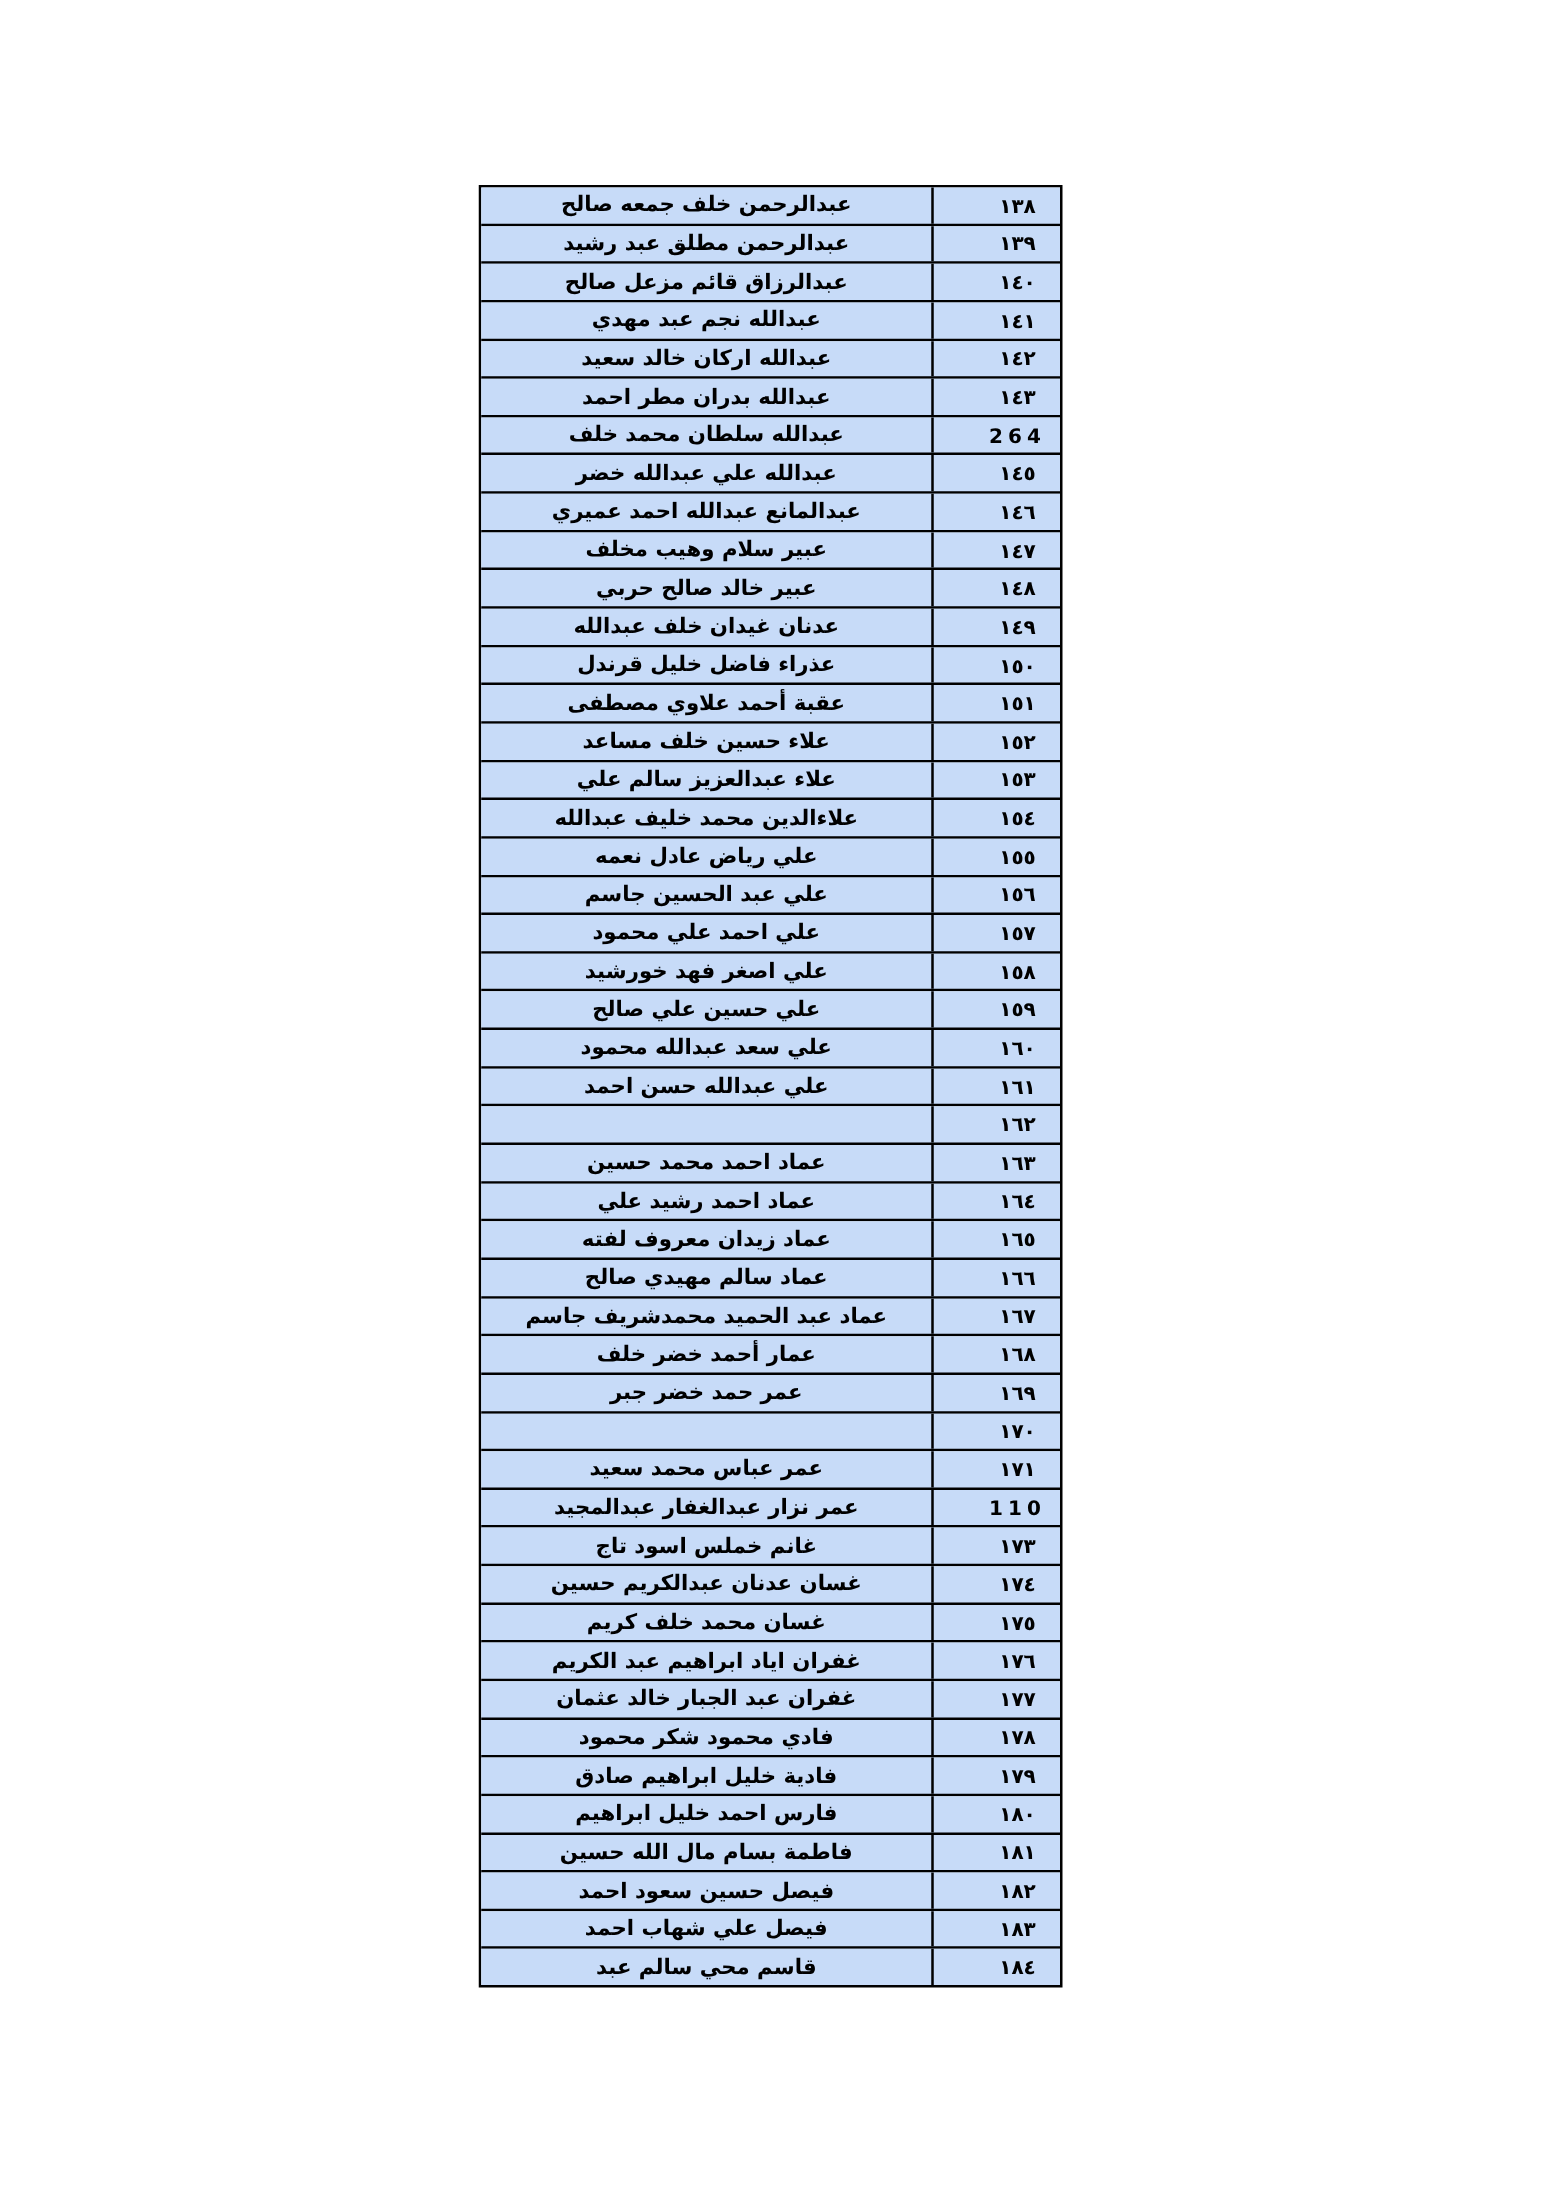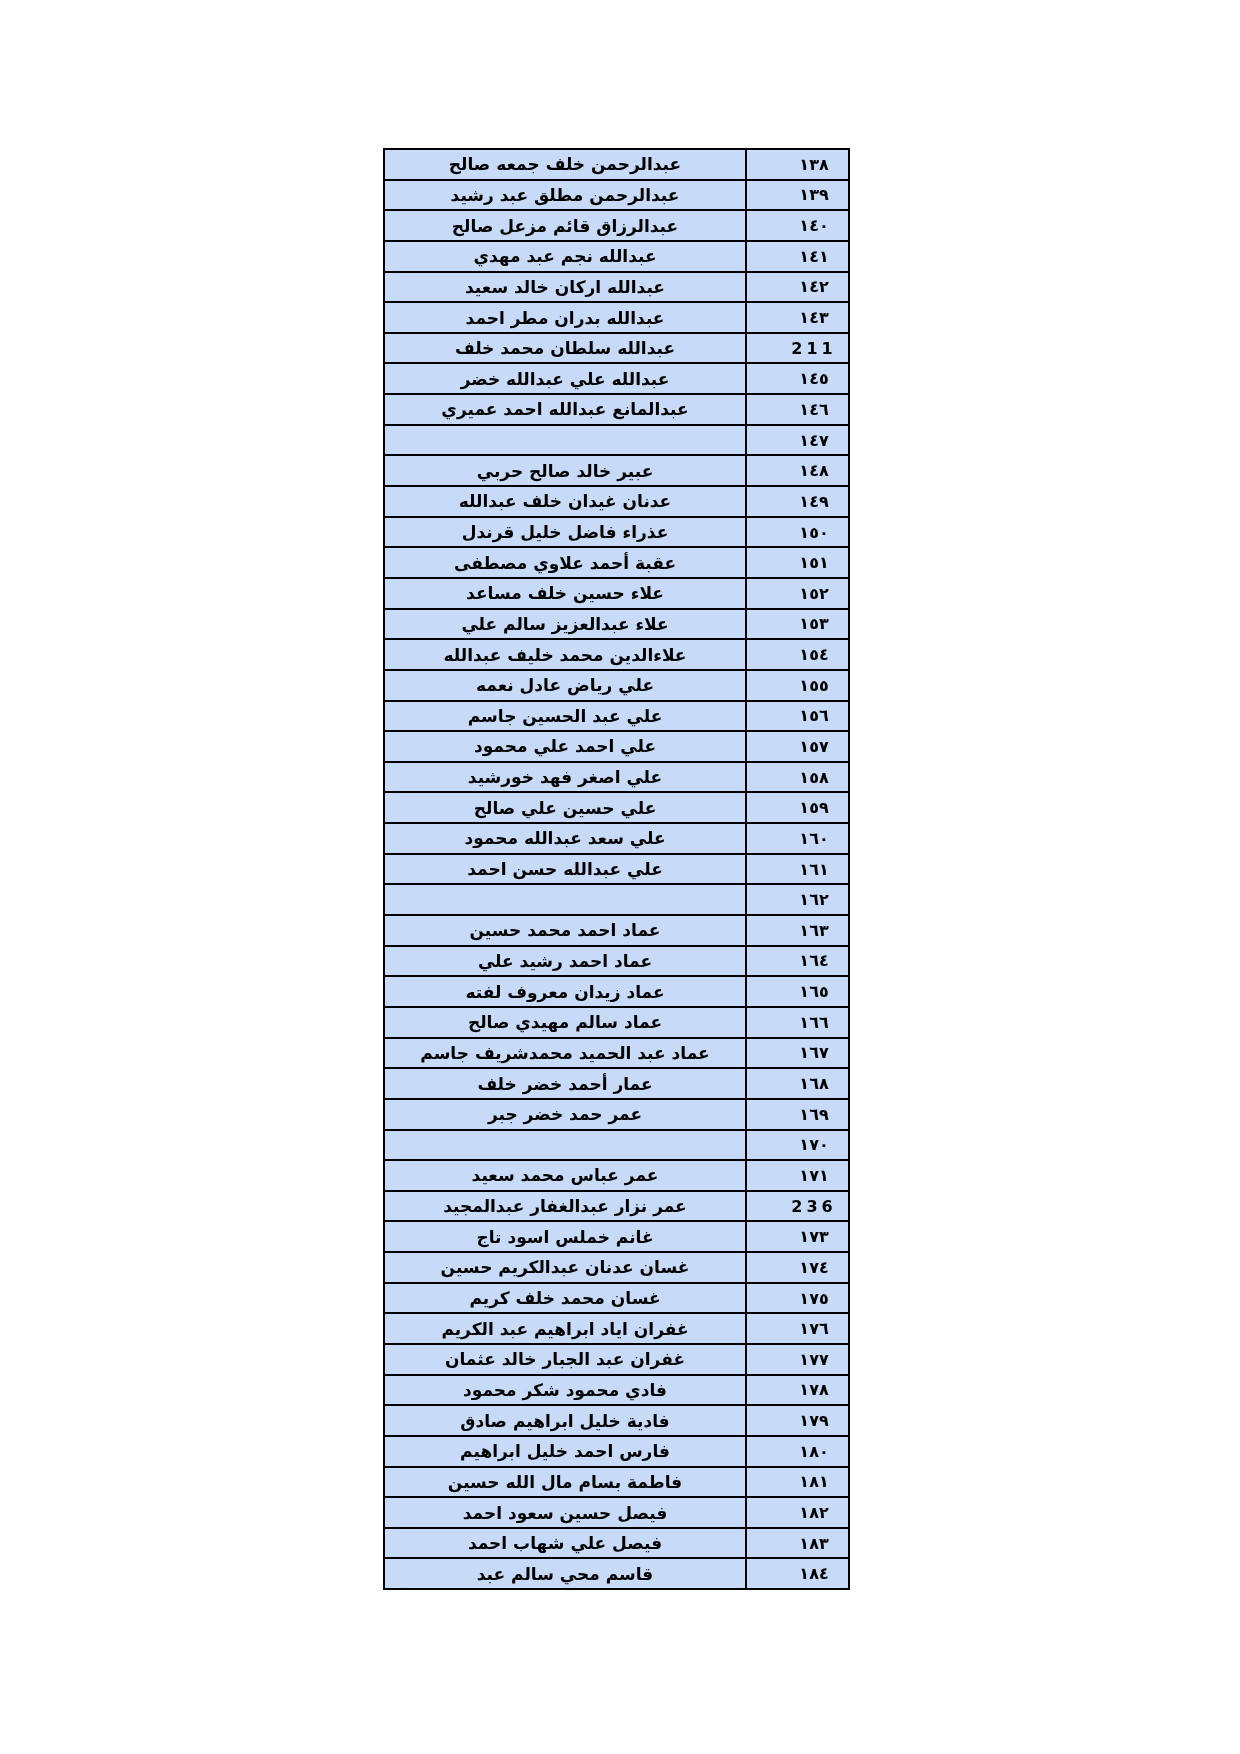--- a/index.html
+++ b/index.html
@@ -84,33 +84,34 @@
       </div>
       <div class="row" style="background: rgb(199, 219, 248);">
         <div class="cell cell-num">١٤٢</div>
         <div class="cell cell-name">عبدالله اركان خالد سعيد</div>
       </div>
       <div class="row" style="background: rgb(199, 219, 248);">
         <div class="cell cell-num">١٤٣</div>
         <div class="cell cell-name">عبدالله بدران مطر احمد</div>
       </div>
       <div class="row" style="background: rgb(199, 219, 248);">
-        <div class="cell cell-num">211</div>
+        <div class="cell cell-num">264</div>
         <div class="cell cell-name">عبدالله سلطان محمد خلف</div>
       </div>
       <div class="row" style="background: rgb(199, 219, 248);">
         <div class="cell cell-num">١٤٥</div>
         <div class="cell cell-name">عبدالله علي عبدالله خضر</div>
       </div>
       <div class="row" style="background: rgb(199, 219, 248);">
         <div class="cell cell-num">١٤٦</div>
         <div class="cell cell-name">عبدالمانع عبدالله احمد عميري</div>
       </div>
       <div class="row" style="background: rgb(199, 219, 248);">
         <div class="cell cell-num">١٤٧</div>
+        <div class="cell cell-name">عبير  سلام  وهيب  مخلف</div>
       </div>
       <div class="row" style="background: rgb(199, 219, 248);">
         <div class="cell cell-num">١٤٨</div>
         <div class="cell cell-name">عبير خالد صالح حربي</div>
       </div>
       <div class="row" style="background: rgb(199, 219, 248);">
         <div class="cell cell-num">١٤٩</div>
         <div class="cell cell-name">عدنان غيدان خلف عبدالله</div>
       </div>
       <div class="row" style="background: rgb(199, 219, 248);">
@@ -193,21 +194,21 @@
         <div class="cell cell-name">عمر  حمد خضر جبر</div>
       </div>
       <div class="row" style="background: rgb(199, 219, 248);">
         <div class="cell cell-num">١٧٠</div>
       </div>
       <div class="row" style="background: rgb(199, 219, 248);">
         <div class="cell cell-num">١٧١</div>
         <div class="cell cell-name">عمر عباس محمد سعيد</div>
       </div>
       <div class="row" style="background: rgb(199, 219, 248);">
-        <div class="cell cell-num">236</div>
+        <div class="cell cell-num">110</div>
         <div class="cell cell-name">عمر نزار عبدالغفار عبدالمجيد</div>
       </div>
       <div class="row" style="background: rgb(199, 219, 248);">
         <div class="cell cell-num">١٧٣</div>
         <div class="cell cell-name">غانم  خملس اسود تاج</div>
       </div>
       <div class="row" style="background: rgb(199, 219, 248);">
         <div class="cell cell-num">١٧٤</div>
         <div class="cell cell-name">غسان عدنان عبدالكريم حسين</div>
       </div>

